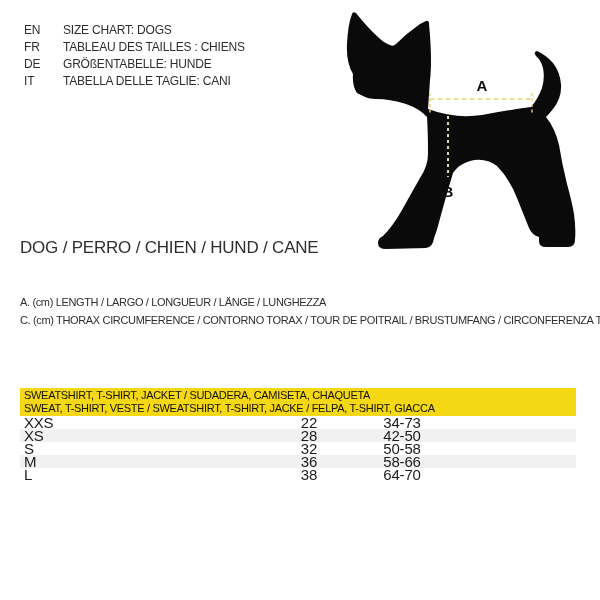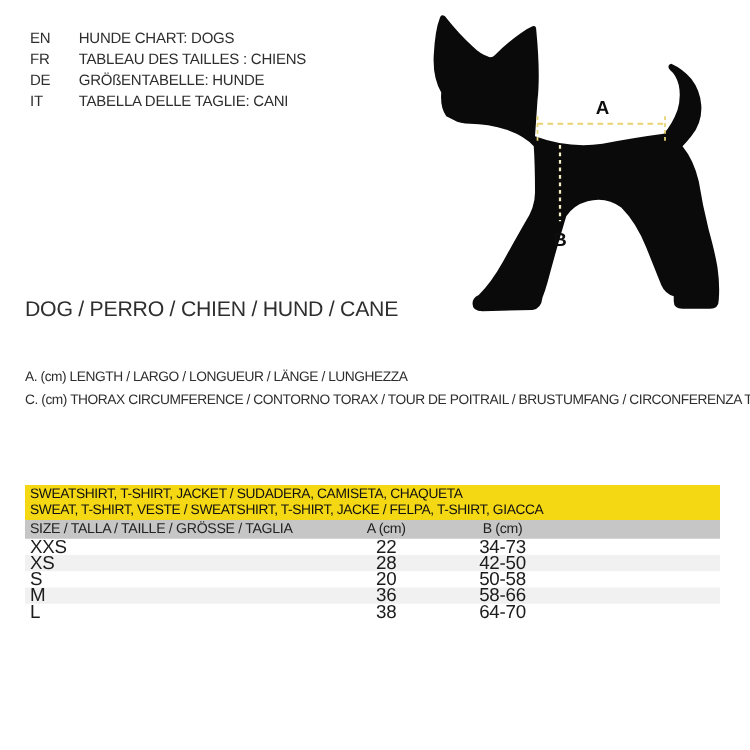--- a/index.html
+++ b/index.html
@@ -32,21 +32,21 @@
   .cell-center{text-align:center;}
 </style>
 </head>
 <body>
 
 <div class="canvas">
 
   <div class="lang-list">
     <div class="lang-row">
       <span class="lang-code">EN</span>
-      <span class="lang-title">HUNDE CHART: DOGS</span>
+      <span class="lang-title">SIZE CHART: DOGS</span>
     </div>
     <div class="lang-row">
       <span class="lang-code">FR</span>
       <span class="lang-title">TABLEAU DES TAILLES : CHIENS</span>
     </div>
     <div class="lang-row">
       <span class="lang-code">DE</span>
       <span class="lang-title">GRÖßENTABELLE: HUNDE</span>
     </div>
     <div class="lang-row">
@@ -118,41 +118,35 @@
 
   <div class="caption dog-caption">DOG / PERRO / CHIEN / HUND / CANE</div>
   <div class="note note-length">A. (cm) LENGTH / LARGO / LONGUEUR / LÄNGE / LUNGHEZZA</div>
   <div class="note note-thorax">C. (cm) THORAX CIRCUMFERENCE / CONTORNO TORAX / TOUR DE POITRAIL / BRUSTUMFANG / CIRCONFERENZA TORACE</div>
 
   <div class="size-table">
     <div class="banner">
       <div>SWEATSHIRT, T-SHIRT, JACKET / SUDADERA, CAMISETA, CHAQUETA</div>
       <div>SWEAT, T-SHIRT, VESTE / SWEATSHIRT, T-SHIRT, JACKE / FELPA, T-SHIRT, GIACCA</div>
     </div>
-    <div class="grid-row col-head">
-      <div class="cell-left">SIZE / TALLA / TAILLE / GRÖSSE / TAGLIA</div>
-      <div class="cell-center">A (cm)</div>
-      <div class="cell-center">B (cm)</div>
-      <div></div>
-    </div>
     <div class="grid-row data-row">
       <div class="cell-left">XXS</div>
       <div class="cell-center">22</div>
       <div class="cell-center">34-73</div>
       <div></div>
     </div>
     <div class="grid-row data-row alt">
       <div class="cell-left">XS</div>
       <div class="cell-center">28</div>
       <div class="cell-center">42-50</div>
       <div></div>
     </div>
     <div class="grid-row data-row">
       <div class="cell-left">S</div>
-      <div class="cell-center">20</div>
+      <div class="cell-center">32</div>
       <div class="cell-center">50-58</div>
       <div></div>
     </div>
     <div class="grid-row data-row alt">
       <div class="cell-left">M</div>
       <div class="cell-center">36</div>
       <div class="cell-center">58-66</div>
       <div></div>
     </div>
     <div class="grid-row data-row">

